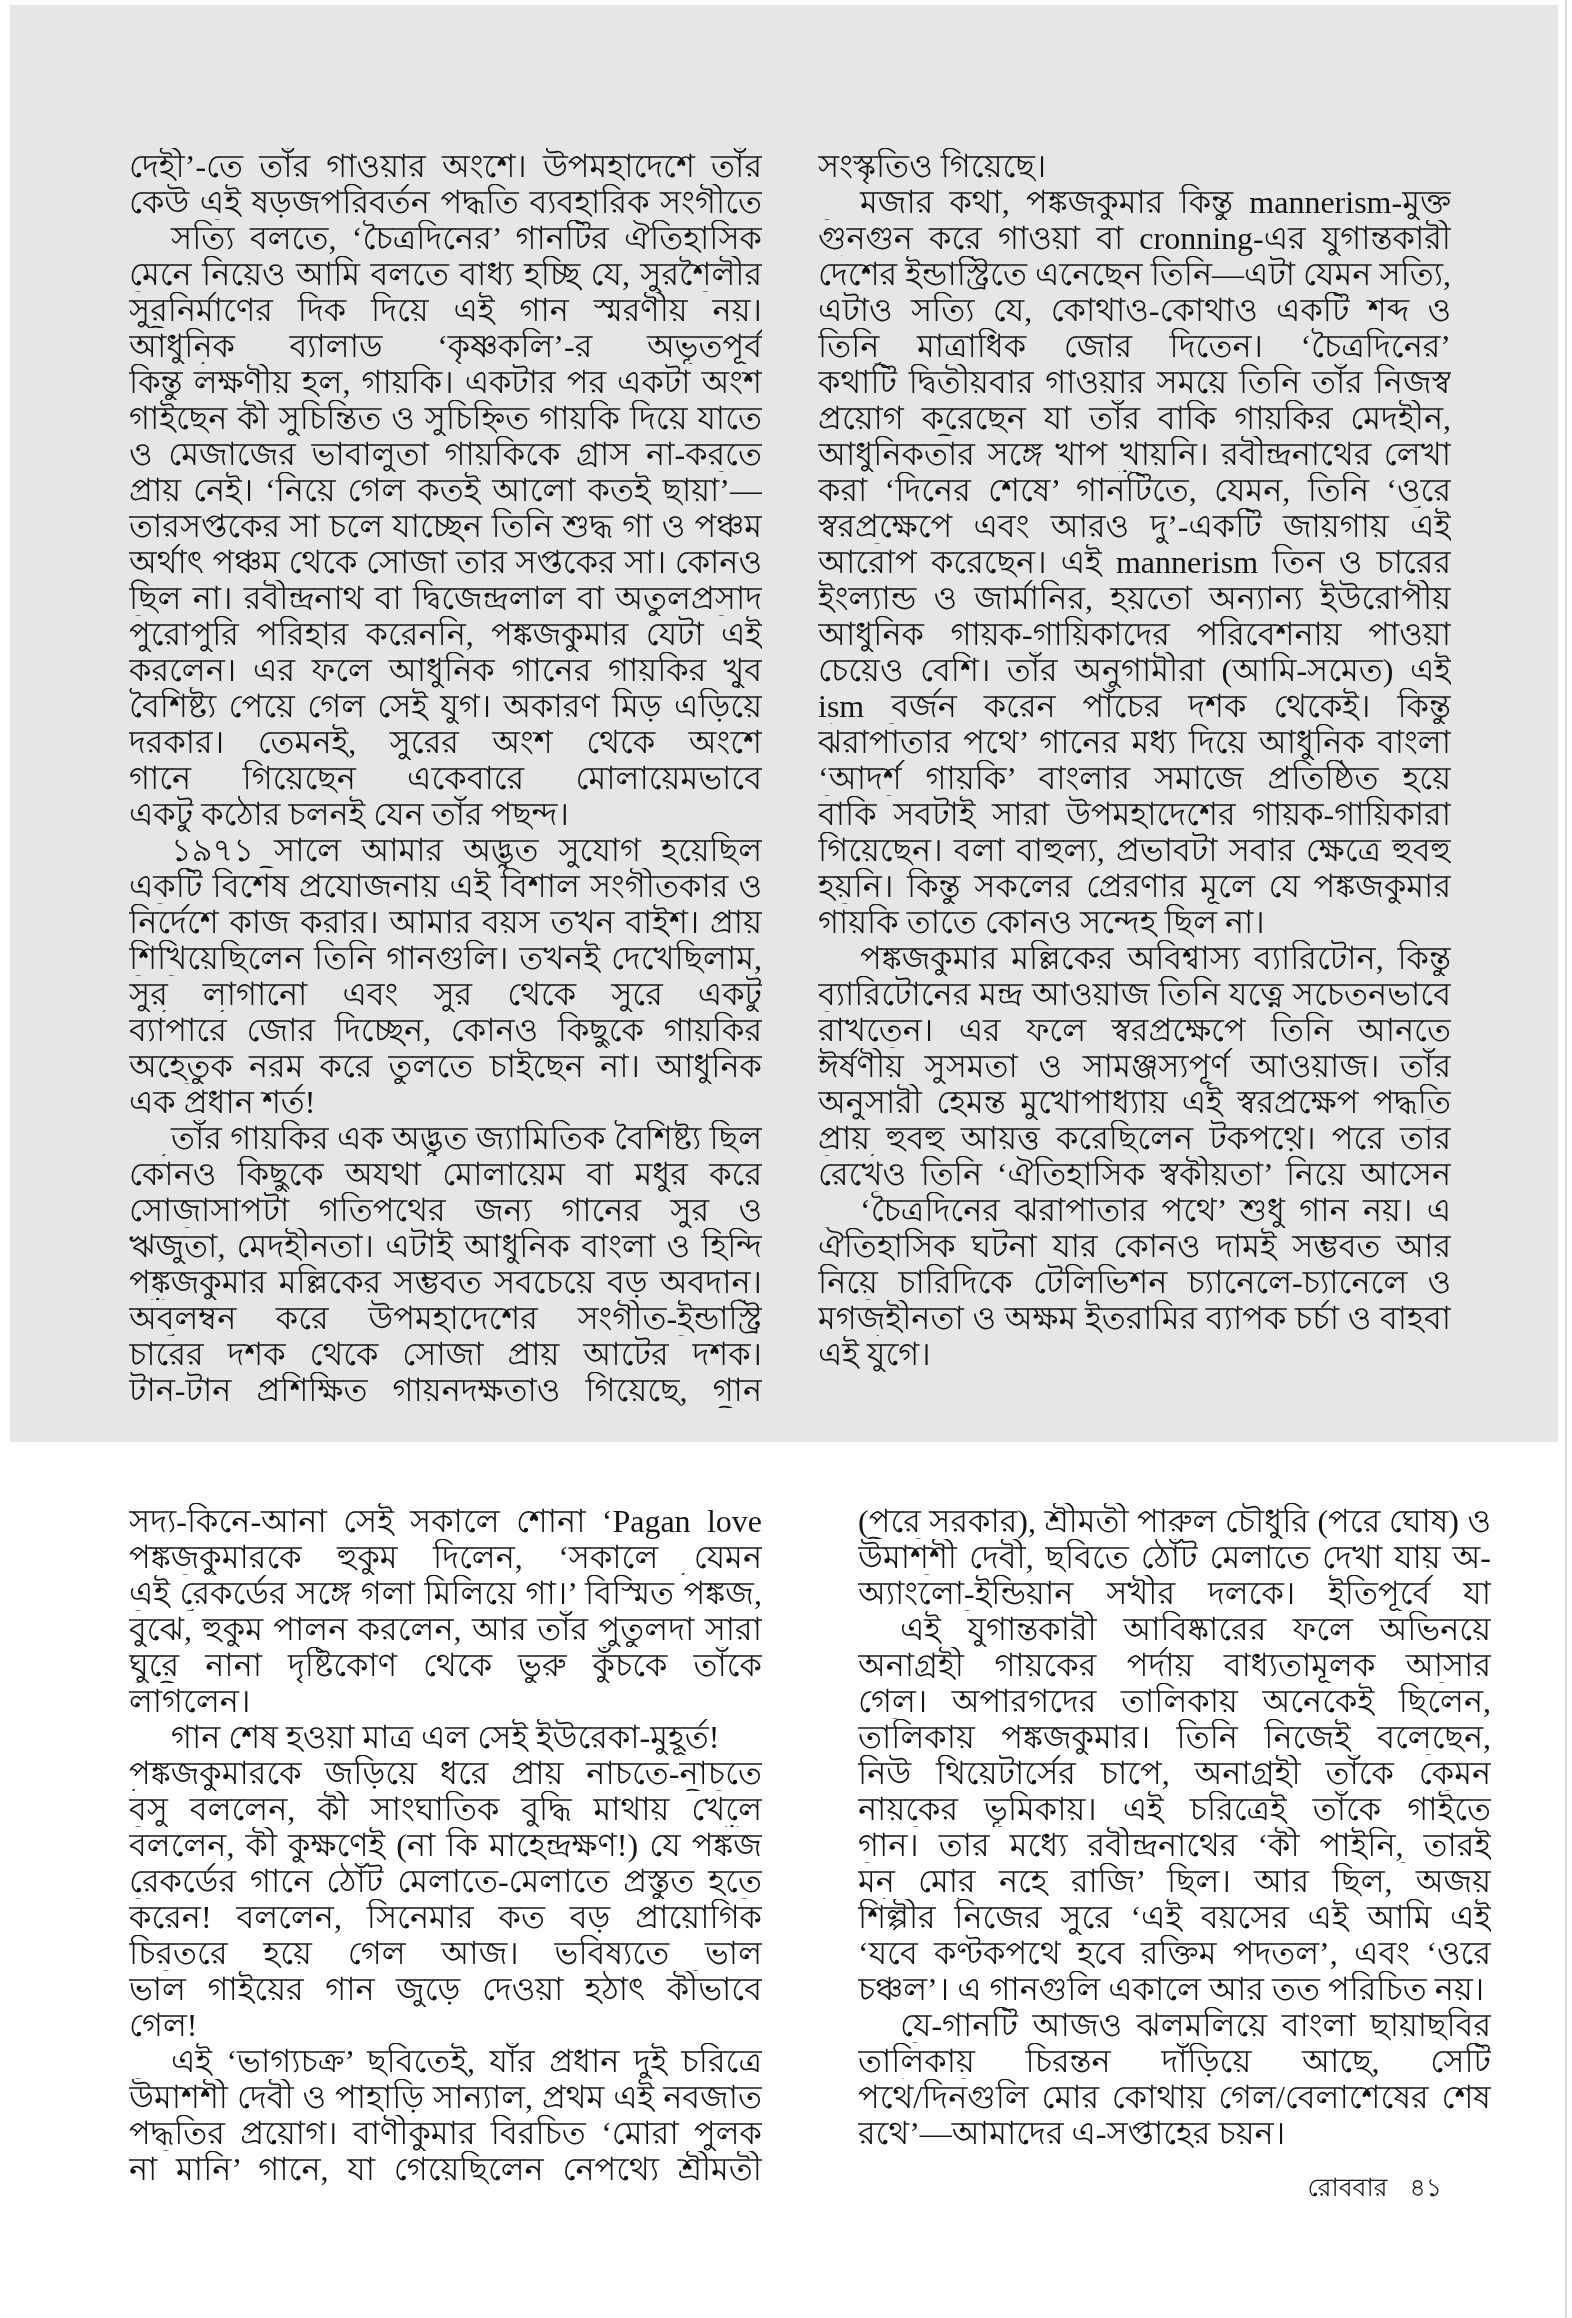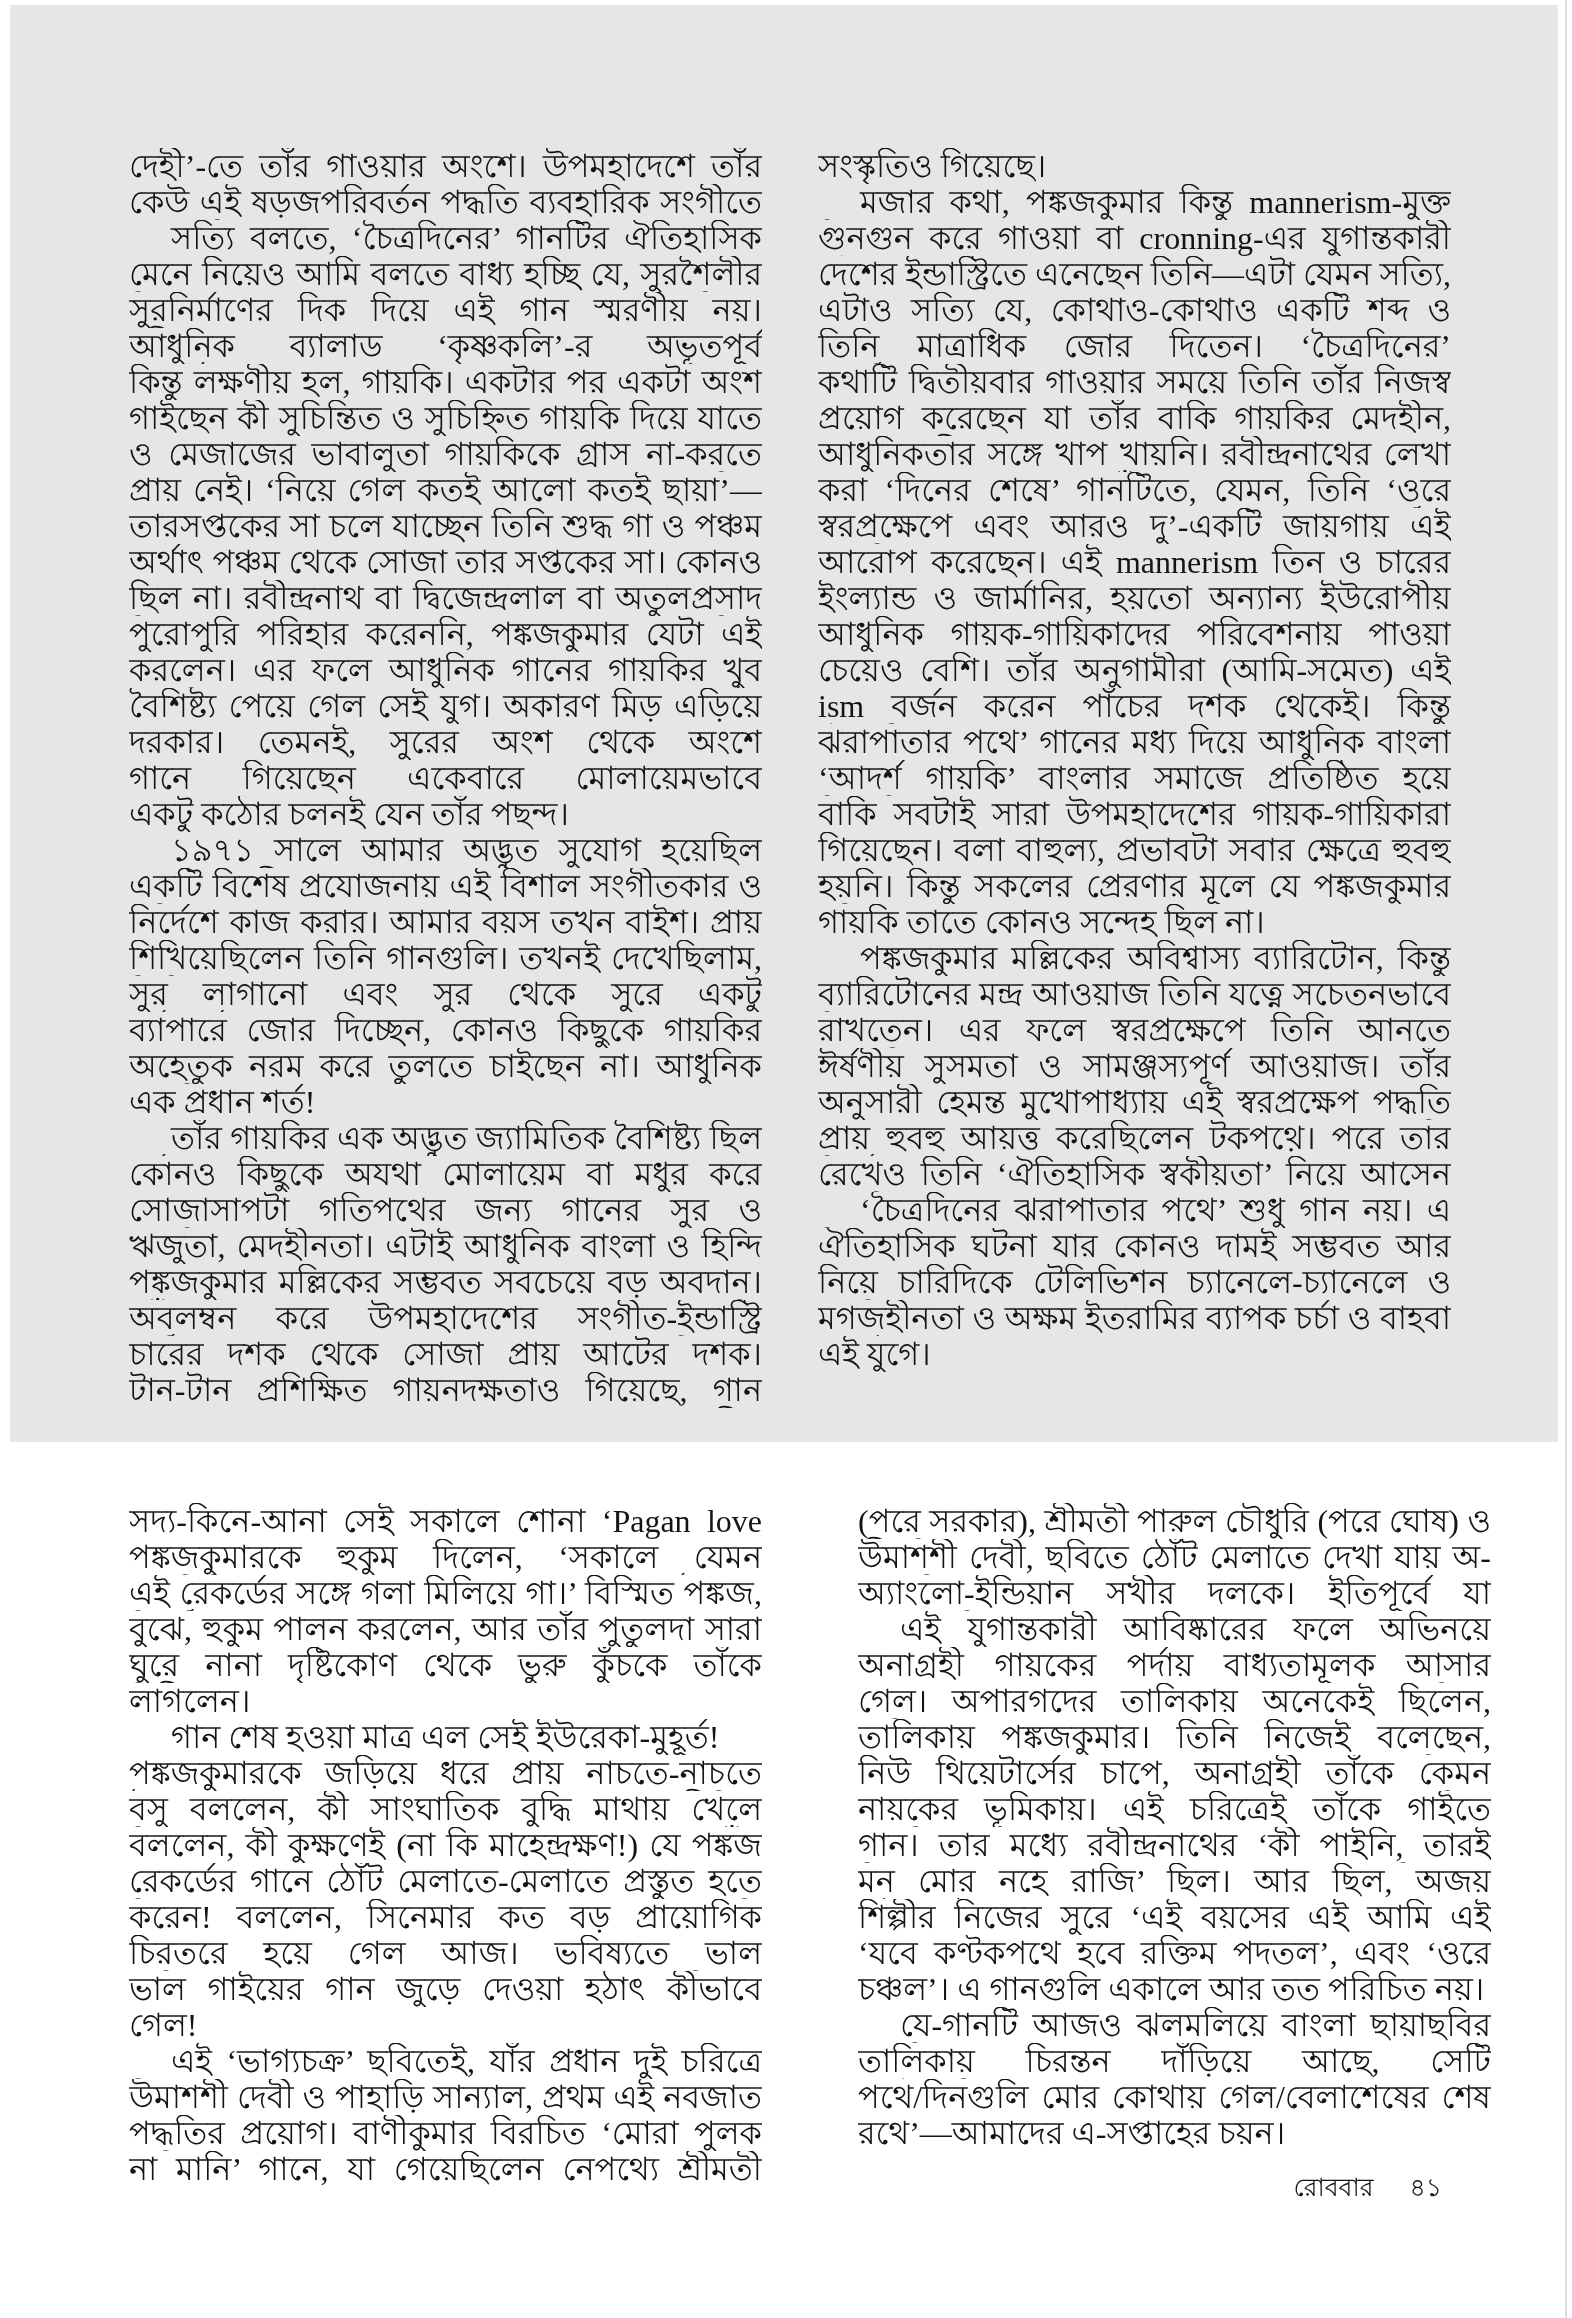--- a/index.html
+++ b/index.html
@@ -29,21 +29,21 @@
   .line{
     text-align:justify;
     text-align-last:justify;
     height:36px;overflow:hidden;
   }
   .line.ind{text-indent:42px;}
   .line.pend{text-align-last:left;}
   .footer{
     position:absolute;top:2172px;right:131px;
     font-size:25px;line-height:31px;
-    display:flex;gap:36px;align-items:flex-start;
+    display:flex;gap:22px;align-items:flex-start;
     color:var(--text-color,#141414);
   }
 </style>
 </head>
 <body>
 
 <div class="gray-panel"></div>
 <div class="edge-line"></div>
 
 <div class="col col-top-left">

